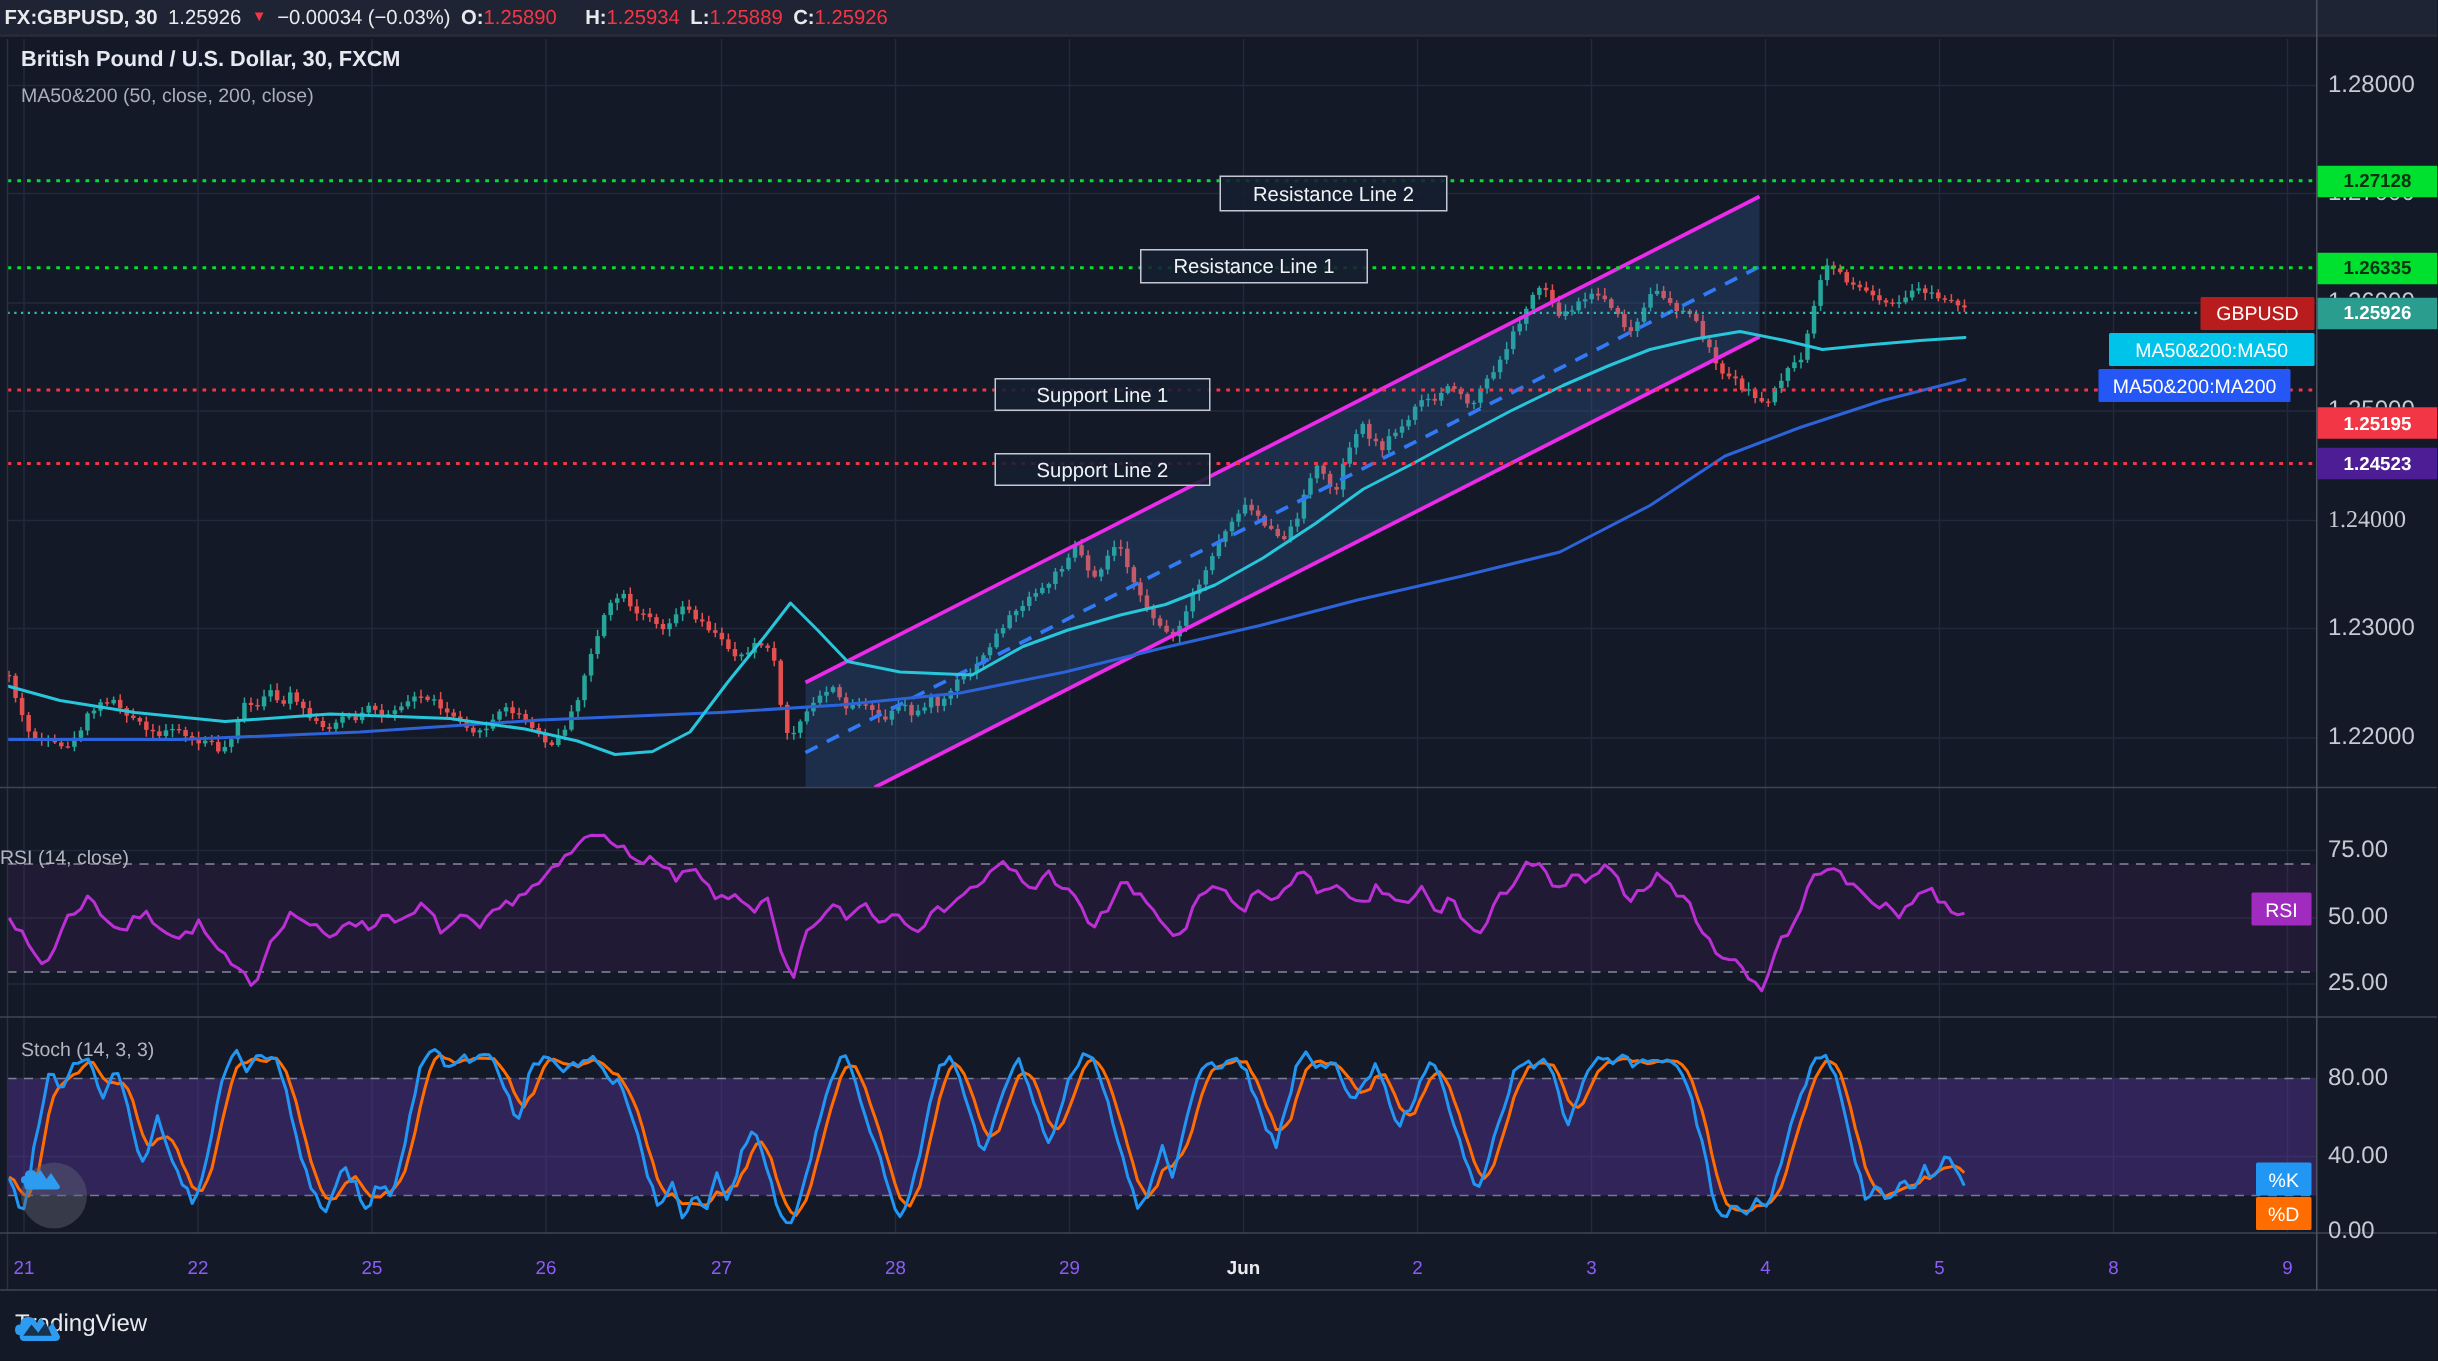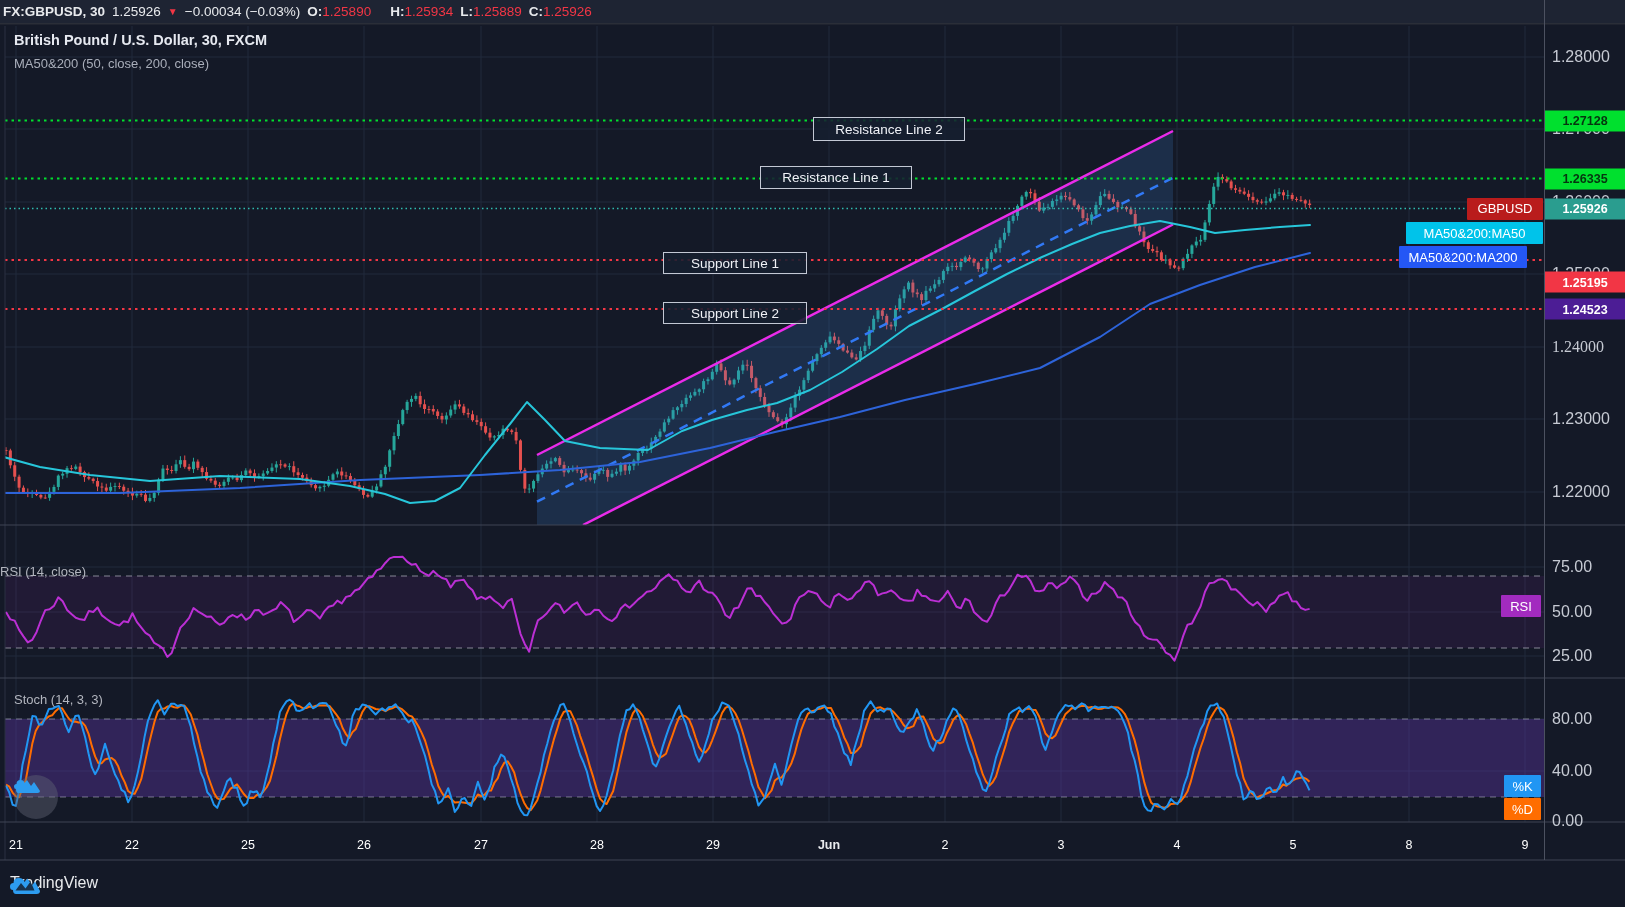--- a/index.html
+++ b/index.html
@@ -21,21 +21,21 @@
   .linebox{z-index:7;border:1px solid #c3c8d4;background:rgba(22,31,48,0.88);color:#f0f2f7;
     font-size:13.5px;display:flex;align-items:center;justify-content:center;box-sizing:border-box;}
   
   #axis{left:1544px;top:0;width:81px;height:860px;border-left:1px solid #4c5160;box-sizing:border-box;z-index:5;background:transparent;}
   .axlabel{position:absolute;left:1552px;font-size:16px;color:#c6cad3;z-index:5;transform:translateY(-50%);}
   .badge{position:absolute;left:1545px;width:80px;height:21px;z-index:6;font-size:12.5px;font-weight:600;
     display:flex;align-items:center;justify-content:center;transform:translateY(-50%);}
   .chartbadge{position:absolute;z-index:6;height:22px;font-size:13px;color:#fff;
     display:flex;align-items:center;justify-content:center;transform:translateY(-50%);border-radius:1px;}
   
-  .tlabel{position:absolute;top:838px;font-size:12.5px;color:#ffffff;transform:translateX(-50%);z-index:5;}
+  .tlabel{position:absolute;top:838px;font-size:12.5px;color:#8b5cf6;transform:translateX(-50%);z-index:5;}
   
   #footer{left:10px;top:874px;display:flex;align-items:center;gap:8px;z-index:6;}
   #footer .brand{font-size:16px;color:#e8eaed;}
   svg{position:absolute;left:0;top:0;z-index:1;}
   #watermark{left:14px;top:775px;width:44px;height:44px;border-radius:50%;background:rgba(95,100,115,0.45);
     display:flex;align-items:center;justify-content:center;z-index:6;}
 </style>
 </head>
 <body>
 

